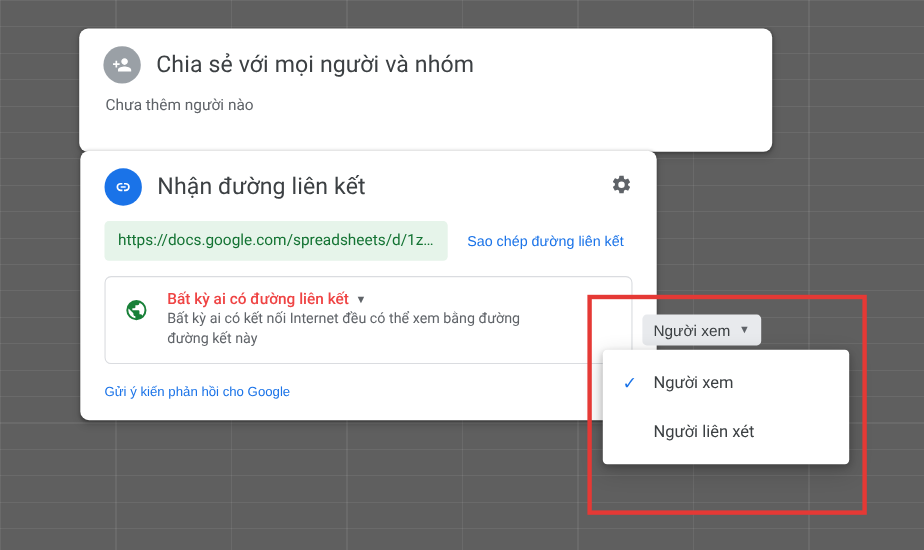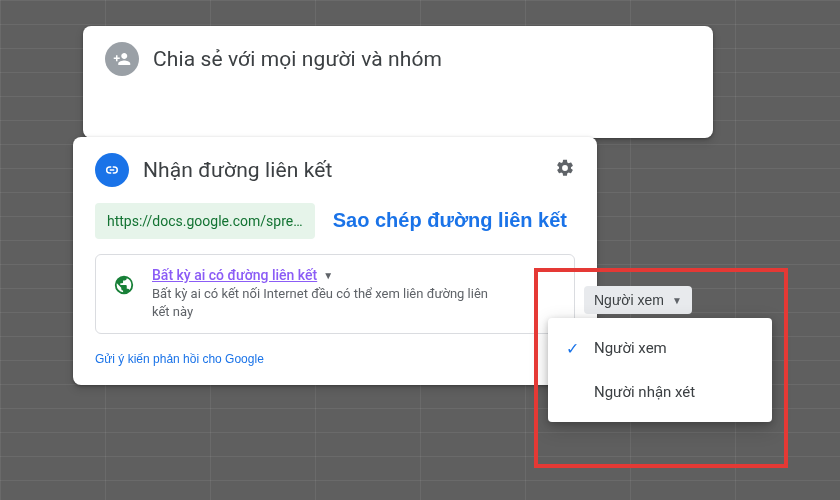--- a/index.html
+++ b/index.html
@@ -17,21 +17,21 @@
       repeating-linear-gradient(to right, rgba(255,255,255,0.07) 0 1px, transparent 1px 105px),
       repeating-linear-gradient(to bottom, rgba(255,255,255,0.07) 0 1px, transparent 1px 24px);
   }
   .card {
     position: absolute;
     background: #fff;
     border-radius: 8px;
     box-shadow: 0 1px 3px rgba(0,0,0,0.3), 0 4px 8px rgba(0,0,0,0.15);
     padding: 16px 22px 18px 22px;
   }
-  .card1 { left: 83px; top: 26px; width: 630px; height: 112px; }
+  .card1 { left: 72px; top: 26px; width: 630px; height: 112px; }
   .card2 { left: 73px; top: 137px; width: 524px; }
   .row { display: flex; align-items: center; }
   .circle {
     width: 34px; height: 34px; border-radius: 50%;
     display: flex; align-items: center; justify-content: center;
     flex: 0 0 34px;
   }
   .circle.gray { background: #9aa0a6; color: #fff; }
   .circle.blue { background: #1a73e8; color: #fff; }
   .title {
@@ -43,36 +43,36 @@
   .gear { color: #5f6368; margin-left: auto; cursor: pointer; }
   .link-row { display: flex; align-items: center; margin-top: 14px; gap: 10px; }
   .link-box {
     flex: 1; background: #e6f4ea; color: #137333;
     font-size: 14px; padding: 10px 12px; border-radius: 4px;
     white-space: nowrap; overflow: hidden; text-overflow: ellipsis;
     font-family: Roboto, Arial, sans-serif;
     border: none; outline: none;
   }
   .copy-link {
-    color: #1a73e8; font-size: 20px; font-weight: 700;
+    color: #1a73e8; font-size: 13px; font-weight: 400;
     padding: 8px 8px; border-radius: 4px; background: none; border: none; cursor: pointer;
   }
   .access-box {
     border: 1px solid #dadce0; border-radius: 6px;
     display: flex; align-items: flex-start;
     padding: 12px 14px; margin-top: 14px; gap: 14px;
   }
   .globe {
     width: 28px; height: 28px; border-radius: 50%;
     display: flex; align-items:center; justify-content:center;
     color: #188038; flex: 0 0 28px; margin-top: 4px;
   }
   .access-text { flex: 1; min-width: 0; }
   .access-title-row { display: flex; align-items: center; gap: 6px; cursor: pointer; }
-  .access-title { font-size: 14px; font-weight: 500; color: #8b5cf6; text-decoration: underline; }
+  .access-title { font-size: 14px; font-weight: 500; color: #ef4444; }
   .caret { font-size: 10px; color: #5f6368; }
   .access-desc { font-size: 13px; color: #5f6368; margin-top: 2px; line-height: 1.4; padding-right: 60px; }
   .feedback {
     display: inline-block; margin-top: 18px;
     font-size: 12px; color: #1a73e8; cursor: pointer;
     background:none; border:none; padding:0;
   }
   
   .role-btn {
     position: absolute;
@@ -115,20 +115,21 @@
 
 <div class="card card1">
   <div class="row">
     <div class="circle gray">
       <svg width="18" height="18" viewBox="0 0 24 24" fill="#fff">
           <path d="M15 12c2.21 0 4-1.79 4-4s-1.79-4-4-4-4 1.79-4 4 1.79 4 4 4zm-9-2V7H4v3H1v2h3v3h2v-3h3v-2H6zm9 4c-2.67 0-8 1.34-8 4v2h16v-2c0-2.66-5.33-4-8-4z"></path>
         </svg>
     </div>
     <div class="title">Chia sẻ với mọi người và nhóm</div>
   </div>
+  <div class="subtitle">Chưa thêm người nào</div>
 </div>
 
 <div class="card card2">
   <div class="row">
     <div class="circle blue">
       <svg width="18" height="18" viewBox="0 0 24 24" fill="#fff">
           <path d="M3.9 12a5 5 0 0 1 5-5H11v2H8.9a3 3 0 1 0 0 6H11v2H8.9a5 5 0 0 1-5-5zm5.1 1h6v-2H9v2zm6-6h-2v2h2a3 3 0 1 1 0 6h-2v2h2a5 5 0 0 0 0-10z"></path>
         </svg>
     </div>
     <div class="title">Nhận đường liên kết</div>
@@ -148,36 +149,36 @@
     <div class="globe">
       <svg width="22" height="22" viewBox="0 0 24 24" fill="#188038">
           <path d="M12 2a10 10 0 1 0 0 20 10 10 0 0 0 0-20zm-1 17.93A8 8 0 0 1 4 12c0-.62.08-1.21.21-1.79L9 15v1a2 2 0 0 0 2 2v1.93zM17.9 17.39A2 2 0 0 0 16 16h-1v-3a1 1 0 0 0-1-1H8v-2h2a1 1 0 0 0 1-1V7h2a2 2 0 0 0 2-2v-.41A8 8 0 0 1 20 12a7.95 7.95 0 0 1-2.1 5.39z"></path>
         </svg>
     </div>
     <div class="access-text">
       <div class="access-title-row">
         <span class="access-title">Bất kỳ ai có đường liên kết</span>
         <span class="caret">▼</span>
       </div>
-      <div class="access-desc">Bất kỳ ai có kết nối Internet đều có thể xem liên đường liên kết này</div>
+      <div class="access-desc">Bất kỳ ai có kết nối Internet đều có thể xem bằng đường đường kết này</div>
     </div>
   </div>
 
   <button class="feedback">Gửi ý kiến phản hồi cho Google</button>
 </div>
 
 <button class="role-btn">
   <span>Người xem</span>
   <span class="caret">▼</span>
 </button>
 
 <div class="menu">
   <div class="menu-item">
     <span class="check">✓</span>
     <span class="lbl">Người xem</span>
   </div>
   <div class="menu-item">
     <span class="check"></span>
-    <span class="lbl">Người nhận xét</span>
+    <span class="lbl">Người liên xét</span>
   </div>
 </div>
 
 <div class="highlight"></div>
 
 </body></html>

